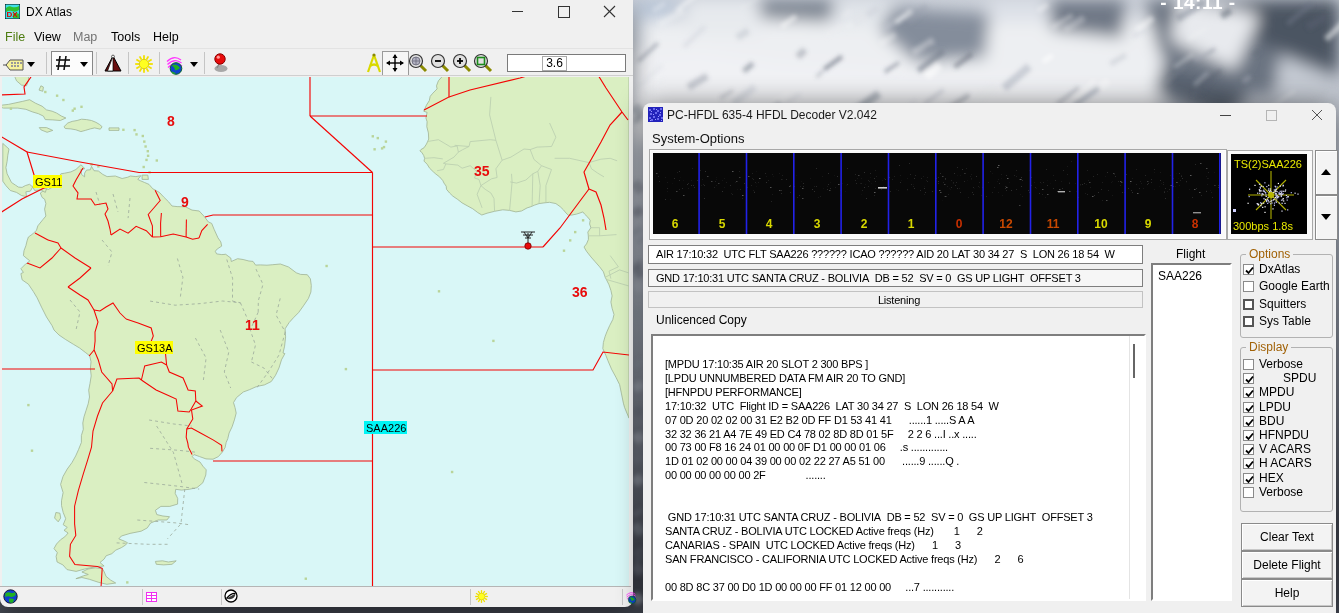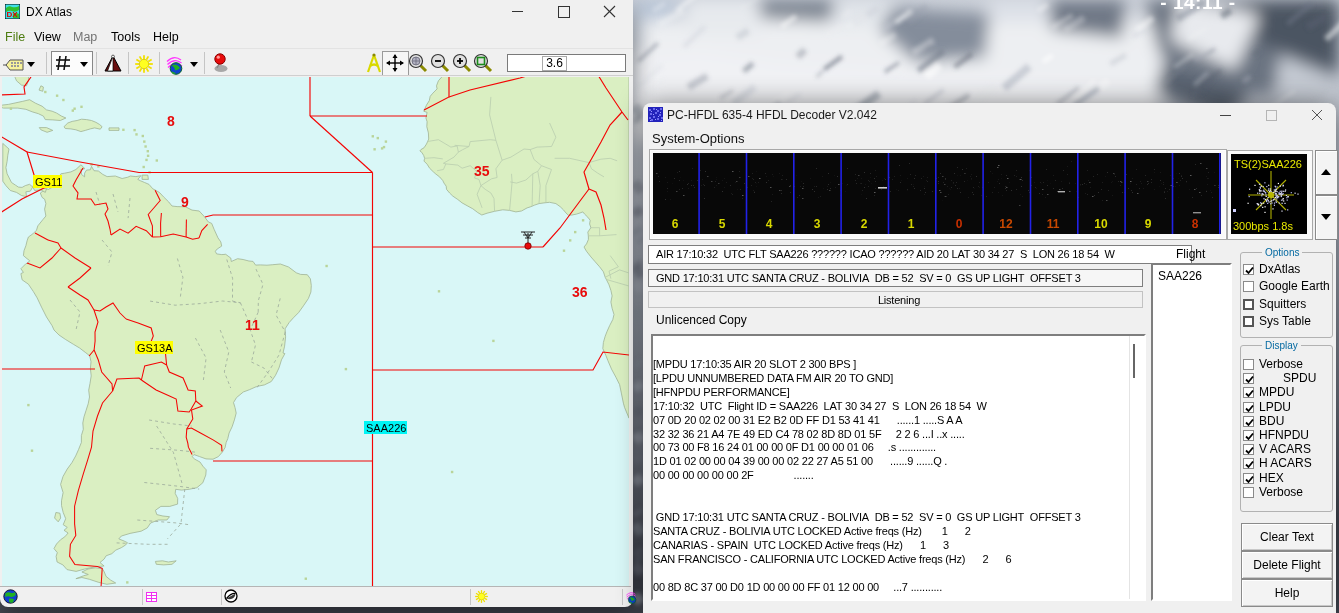--- a/index.html
+++ b/index.html
@@ -1,24 +1,24 @@
 <!DOCTYPE html>
 <html><head><meta charset="utf-8"><style>
 *{margin:0;padding:0;box-sizing:content-box}
 html,body{width:1339px;height:613px;overflow:hidden;font-family:"Liberation Sans",sans-serif}
 #stage{position:relative;width:1339px;height:613px;overflow:hidden;background:#9aa0ab}
 #bg{position:absolute;left:0;top:0}
 #clock{position:absolute;left:1156px;top:-8px;width:84px;color:#fff;font-size:19px;font-weight:bold;letter-spacing:0.5px;text-align:center;white-space:nowrap}
 #dxwin{position:absolute;left:0;top:0;width:633px;height:607px;background:#f0f0f0;border-radius:0 0 8px 8px;box-shadow:0 10px 24px rgba(0,0,0,.4);font-size:12px}
 #hfwin{position:absolute;left:643px;top:103px;width:693px;height:510px;background:#f0f0f0;border-radius:8px 8px 0 0;box-shadow:0 0 26px rgba(0,0,0,.45);font-size:12px}
 #hfwin .fld{position:absolute;border:1px solid #7e7e7e;font-size:11px;letter-spacing:-0.2px;line-height:17px;padding-left:7px;white-space:nowrap;overflow:hidden;box-sizing:border-box}
-#bigtext{position:absolute;left:8px;top:231px;width:495px;height:267px;box-sizing:border-box;background:#fff;border:2px solid;border-color:#7e7e7e #fff #fff #7e7e7e;padding:22px 0 0 0;font-size:11px;letter-spacing:-0.2px;line-height:13.9px;white-space:nowrap;overflow:hidden}
+#bigtext{position:absolute;left:8px;top:231px;width:495px;height:267px;box-sizing:border-box;background:#fff;border:2px solid;border-color:#7e7e7e #fff #fff #7e7e7e;padding:22px 0 0 12px;font-size:11px;letter-spacing:-0.2px;line-height:13.9px;white-space:nowrap;overflow:hidden}
 #flightbox{position:absolute;left:508px;top:160px;width:81px;height:338px;box-sizing:border-box;background:#fff;border:2px solid;border-color:#7e7e7e #fff #fff #7e7e7e;padding:4px 0 0 5px;font-size:12px}
 .grp{position:absolute;border:1px solid #b2b2b2;border-radius:3px}
-.grp legend{font-size:10px;margin-left:21px;padding:0 3px;color:#0369a1}
+.grp legend{font-size:12px;margin-left:5px;padding:0 3px;color:#a16207}
 .btn{position:absolute;background:#f3f3f3;border:1px solid #8a8a8a;box-shadow:inset 1px 1px 0 #fff,inset -1px -1px 0 #c8c8c8;text-align:center;font-size:12px;color:#000}
 </style></head>
 <body>
 <div id="stage">
 <svg id="bg" width="1339" height="613" viewBox="0 0 1339 613">
 <defs>
 <linearGradient id="bgg" x1="0" y1="0" x2="0.18" y2="1">
  <stop offset="0" stop-color="#ced3db"></stop>
           <stop offset="0.25" stop-color="#c9ced7"></stop>
  <stop offset="0.55" stop-color="#99a0ac"></stop>
@@ -1245,21 +1245,21 @@
         <text x="2" y="76" font-size="11" fill="#e8e800" font-family="Liberation Sans,sans-serif">300bps 1.8s</text>
       </svg>
       <div style="position:absolute;left:672px;top:47px;width:21px;height:43px;background:#f4f4f4;border:1px solid #8a8a8a;box-shadow:inset 1px 1px 0 #fff"></div>
       <svg style="position:absolute;left:677px;top:63px" width="12" height="12" viewBox="0 0 12 12">
         <polygon points="6,3 11,9 1,9" fill="#000"></polygon>
       </svg>
       <div style="position:absolute;left:672px;top:92px;width:21px;height:43px;background:#f4f4f4;border:1px solid #8a8a8a;box-shadow:inset 1px 1px 0 #fff"></div>
       <svg style="position:absolute;left:677px;top:108px" width="12" height="12" viewBox="0 0 12 12">
         <polygon points="1,3 11,3 6,9" fill="#000"></polygon>
       </svg>
-      <div class="fld" style="left:5px;top:142px;width:544px;height:19px;background:#fff">AIR 17:10:32&nbsp; UTC FLT SAA226 ?????? ICAO ?????? AID 20 LAT 30 34 27&nbsp; S&nbsp; LON 26 18 54&nbsp; W</div>
+      <div class="fld" style="left:5px;top:142px;width:495px;height:19px;background:#fff">AIR 17:10:32&nbsp; UTC FLT SAA226 ?????? ICAO ?????? AID 20 LAT 30 34 27&nbsp; S&nbsp; LON 26 18 54&nbsp; W</div>
       <div class="fld" style="left:5px;top:166px;width:495px;height:18px;background:#f6f6f6">GND 17:10:31 UTC SANTA CRUZ - BOLIVIA&nbsp; DB = 52&nbsp; SV = 0&nbsp; GS UP LIGHT&nbsp; OFFSET 3</div>
       <div class="fld" style="left:5px;top:188px;width:495px;height:17px;background:#f0f0f0;border-color:#c2c2c2;text-align:center">Listening</div>
       <div style="position:absolute;left:13px;top:210px;font-size:12px">Unlicenced Copy</div>
       <div id="bigtext">[MPDU 17:10:35 AIR 20 SLOT 2 300 BPS ]<br>[LPDU UNNUMBERED DATA FM AIR 20 TO GND]<br>[HFNPDU PERFORMANCE]<br>17:10:32&nbsp; UTC&nbsp; Flight ID = SAA226&nbsp; LAT 30 34 27&nbsp; S&nbsp; LON 26 18 54&nbsp; W<br>07 0D 20 02 02 00 31 E2 B2 0D FF D1 53 41 41&nbsp;&nbsp;&nbsp;&nbsp;&nbsp; ......1 .....S A A<br>32 32 36 21 A4 7E 49 ED C4 78 02 8D 8D 01 5F&nbsp;&nbsp;&nbsp;&nbsp; 2 2 6 ...I ..x .....<br>00 73 00 F8 16 24 01 00 00 0F D1 00 00 01 06&nbsp;&nbsp;&nbsp;&nbsp; .s .............<br>1D 01 02 00 00 04 39 00 00 02 22 27 A5 51 00&nbsp;&nbsp;&nbsp;&nbsp;&nbsp; ......9 ......Q .<br>00 00 00 00 00 00 2F&nbsp;&nbsp;&nbsp;&nbsp;&nbsp;&nbsp;&nbsp;&nbsp;&nbsp;&nbsp;&nbsp;&nbsp;&nbsp; .......<br><br><br>&nbsp;GND 17:10:31 UTC SANTA CRUZ - BOLIVIA&nbsp; DB = 52&nbsp; SV = 0&nbsp; GS UP LIGHT&nbsp; OFFSET 3<br>SANTA CRUZ - BOLIVIA UTC LOCKED Active freqs (Hz)&nbsp;&nbsp;&nbsp;&nbsp;&nbsp;&nbsp; 1&nbsp;&nbsp;&nbsp;&nbsp;&nbsp; 2<br>CANARIAS - SPAIN&nbsp; UTC LOCKED Active freqs (Hz)&nbsp;&nbsp;&nbsp;&nbsp;&nbsp; 1&nbsp;&nbsp;&nbsp;&nbsp;&nbsp; 3<br>SAN FRANCISCO - CALIFORNIA UTC LOCKED Active freqs (Hz)&nbsp;&nbsp;&nbsp;&nbsp;&nbsp; 2&nbsp;&nbsp;&nbsp;&nbsp;&nbsp; 6<br><br>00 8D 8C 37 00 D0 1D 00 00 00 FF 01 12 00 00&nbsp;&nbsp;&nbsp;&nbsp; ...7 ...........</div>
       <div style="position:absolute;left:486px;top:233px;width:1px;height:263px;background:#e4e4e4"></div>
       <div style="position:absolute;left:490px;top:241px;width:2px;height:34px;background:#666"></div>
       <div style="position:absolute;left:533px;top:144px;font-size:12px">Flight</div>
       <div id="flightbox">SAA226</div>
       <fieldset class="grp" style="left:597px;top:144px;width:91px;height:89px">
         <legend>Options</legend>

